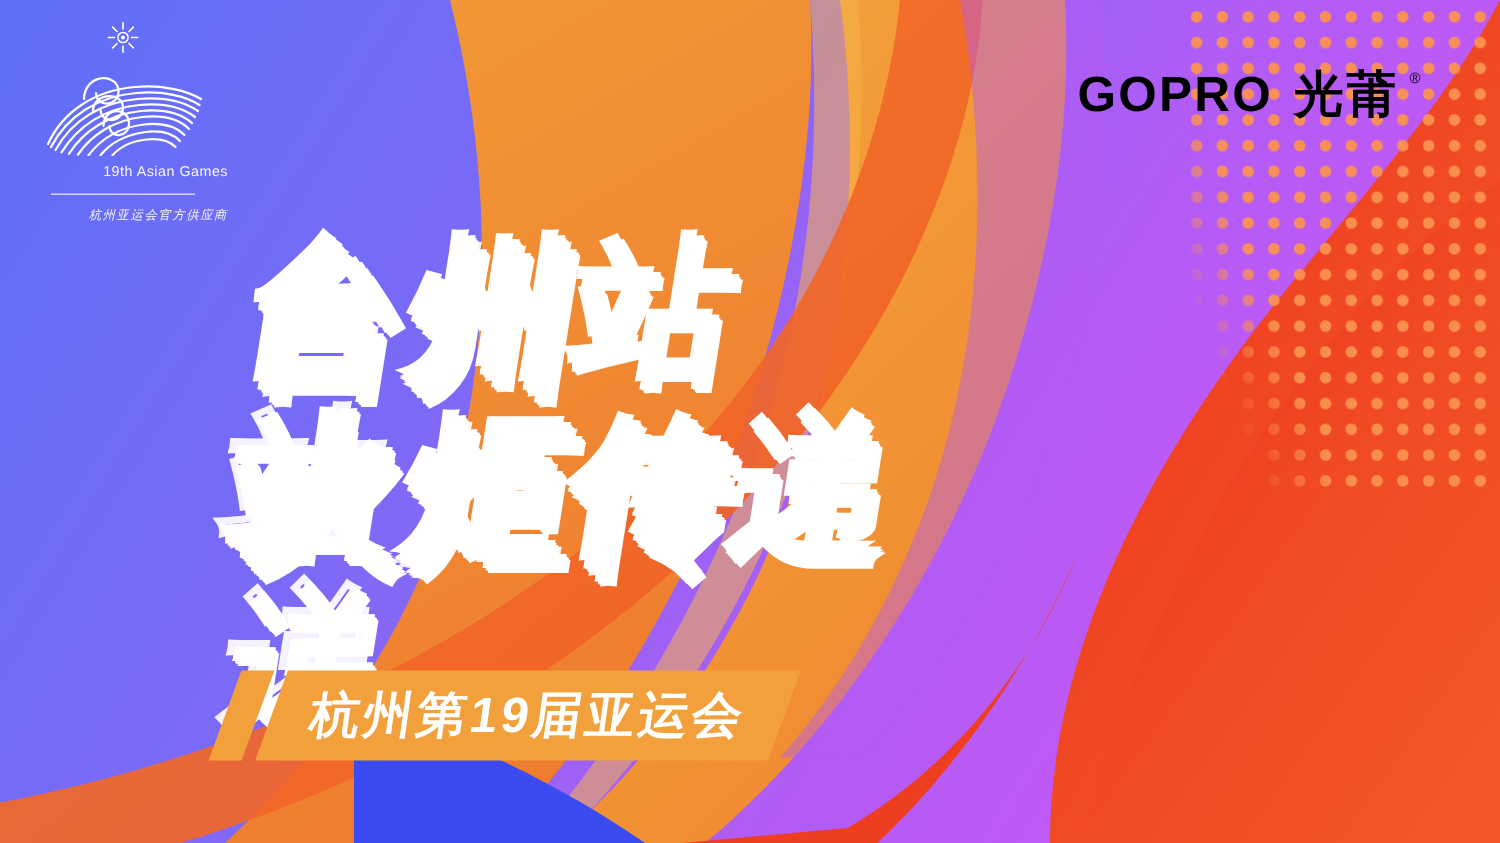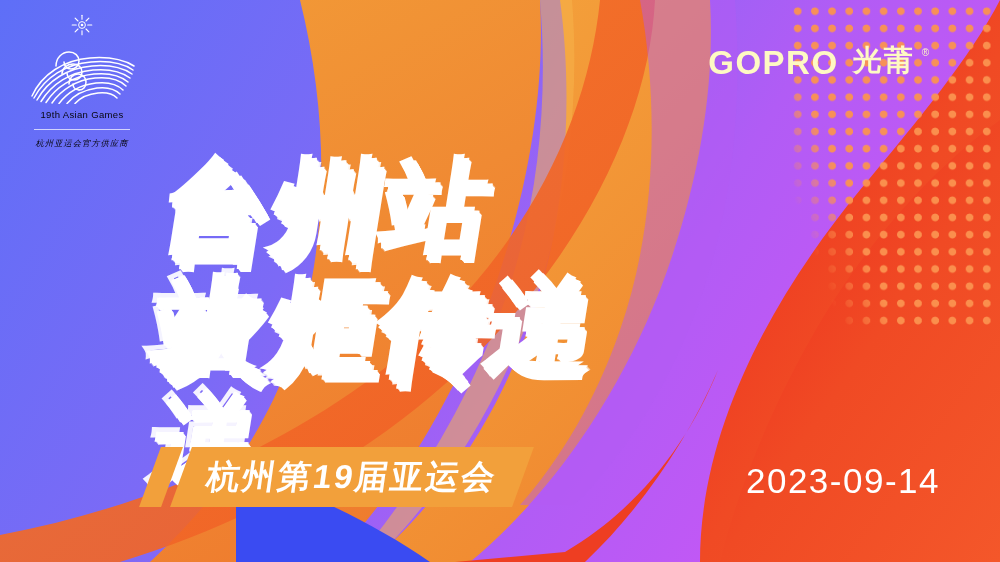--- a/index.html
+++ b/index.html
@@ -24,32 +24,32 @@
     background-image:radial-gradient(circle at 45% 42%, #FB9350 0 3.4px, rgba(251,147,80,0) 4.2px),
                      radial-gradient(circle at 45% 42%, rgba(255,190,140,.55) 0 2.1px, rgba(255,190,140,0) 3px);
     background-size:17.2px 17.2px,17.2px 17.2px;
     background-position:2px 4px,1.4px 3.2px;
     -webkit-mask-image:linear-gradient(250deg,#000 68%,transparent 84%);
     mask-image:linear-gradient(250deg,#000 68%,transparent 84%);
     opacity:.95;
   }
 
   
-  .emblem{position:absolute;left:12px;top:14px;width:140px;text-align:center;color:#000000;}
+  .emblem{position:absolute;left:12px;top:14px;width:140px;text-align:right;color:#ffffff;}
   .sunburst{display:block;margin:0 auto 4px;}
   .emblem-mark{display:block;margin:0 auto;}
   .emblem-en1{font-size:9.5px;letter-spacing:.35px;opacity:.95;margin-top:5px;line-height:1.2;}
   .emblem-en2{font-size:14.5px;font-weight:700;letter-spacing:.2px;margin-top:1px;line-height:1.25;}
   .emblem-rule{width:96px;height:1px;background:rgba(255,255,255,.7);margin:9px auto 8px;}
   .emblem-cn{font-size:8.2px;letter-spacing:1.1px;opacity:.95;font-style:italic;}
 
   
-  .gopro{position:absolute;right:71px;top:46px;display:flex;align-items:flex-start;gap:14px;color:#fef9c3;}
+  .gopro{position:absolute;right:53px;top:46px;display:flex;align-items:flex-start;gap:14px;color:#000000;}
   .gopro-word{font-size:33px;font-weight:800;letter-spacing:1.5px;line-height:1;}
-  .gopro-cn{font-size:29px;font-weight:600;letter-spacing:2px;line-height:1;}
+  .gopro-cn{font-size:33px;font-weight:600;letter-spacing:2px;line-height:1;}
   .gopro-tm{font-size:10px;line-height:1;margin-top:2px;margin-left:-7px;}
 
   
   .headline{position:absolute;left:160px;top:152px;}
   .hl-line{
     font-size:104px;font-weight:900;color:#fff;line-height:1.02;
     letter-spacing:7px;
     transform:skewX(-9deg);
     text-shadow:
       5px 5px 0 rgba(255,255,255,0),
@@ -217,15 +217,14 @@
     </div>
   </div>
 
   <div class="band-wrap">
     <div class="band-tick"></div>
     <div class="band">
       <span class="band-text">杭州第19届亚运会</span>
     </div>
   </div>
 
-  <div class="date">2023-09-14</div>
 
 </div>
 
 </body></html>

